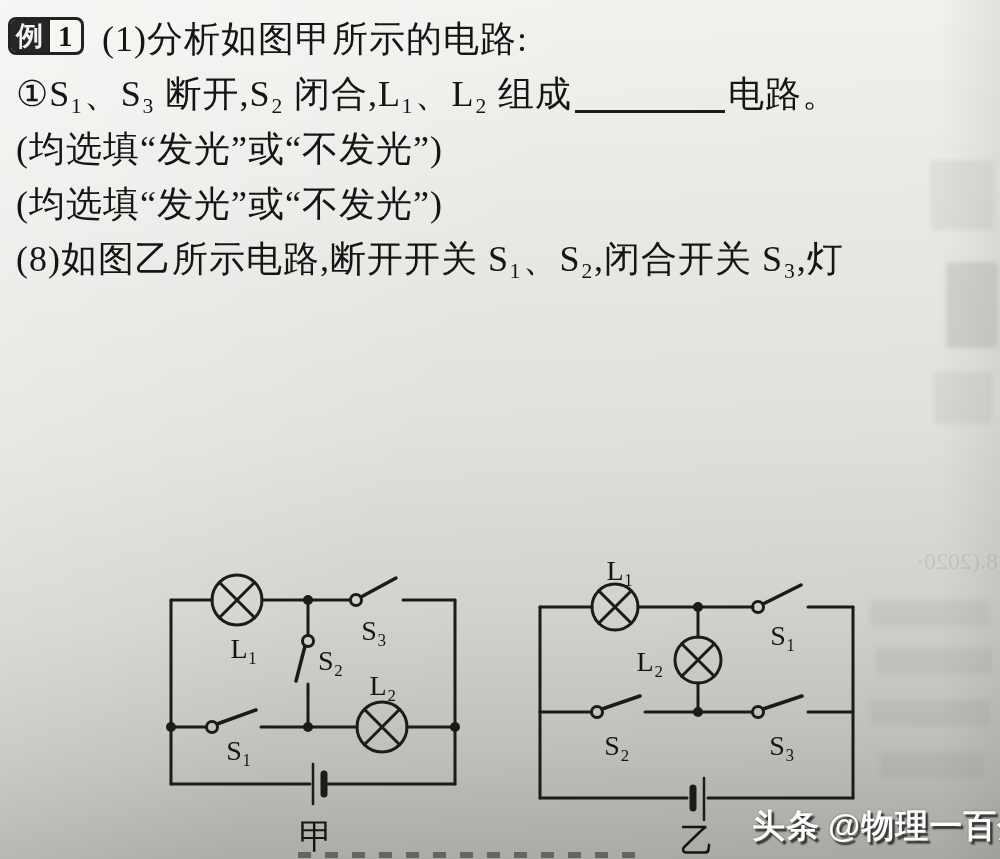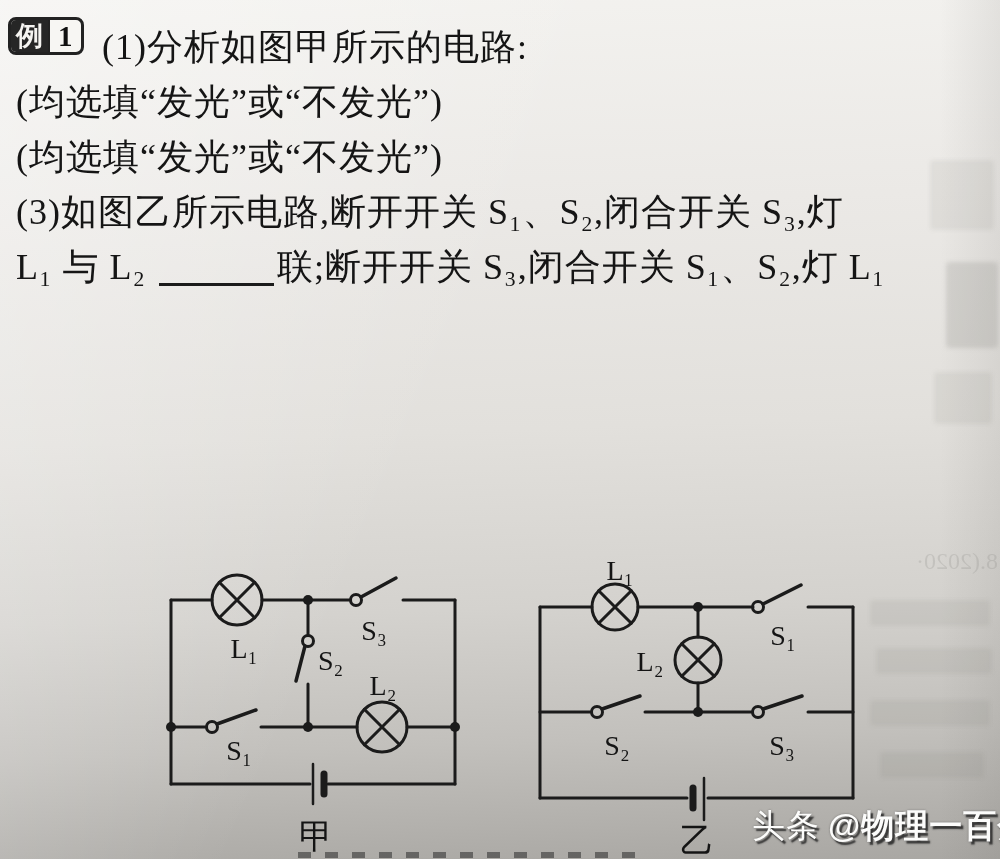--- a/index.html
+++ b/index.html
@@ -8,38 +8,38 @@
     background:linear-gradient(178deg,#f3f2ef 0%,#ebe9e6 25%,#e2e0dc 50%,#d4d2ce 70%,#c2c0bc 85%,#a9a7a3 100%);
     font-family:"Liberation Serif","DejaVu Serif",serif;
     color:#151515;
   }
   .sheen{position:absolute;inset:0;pointer-events:none;
     background:linear-gradient(115deg,rgba(255,255,255,.35) 0%,rgba(255,255,255,0) 45%),
                linear-gradient(270deg,rgba(90,88,84,.10) 0%,rgba(90,88,84,0) 6%);}
   
   .problem{position:absolute;left:16px;top:12px;right:10px;}
   .pline{height:55px;line-height:55px;white-space:nowrap;font-size:36px;letter-spacing:1px;}
-  .pline.with-badge{padding-left:86px;margin-top:8px;}
+  .pline.with-badge{padding-left:86px;}
   .seg{vertical-align:baseline;}
   .blank{display:inline-block;height:12px;border-bottom:3px solid #1b1b1b;vertical-align:-7px;margin:0 3px;}
   
   .badge{position:absolute;left:8px;top:17px;display:inline-flex;align-items:stretch;
     border:3px solid #222;border-radius:8px;overflow:hidden;height:38px;box-sizing:border-box;
     background:#f7f6f3;}
   .badge .b-left{background:#262626;color:#f5f4f1;font-size:27px;line-height:33px;padding:0 5px;font-weight:700;}
   .badge .b-right{color:#111;font-size:29px;line-height:32px;padding:0 8px;font-weight:700;border-left:2px solid #222;}
   
   svg text{font-family:"Liberation Serif","DejaVu Serif",serif;fill:#141414;}
   .circuit{position:absolute;}
   
   .watermark{position:absolute;left:752px;top:804px;white-space:nowrap;
     font-family:"Liberation Sans","DejaVu Sans",sans-serif;
     color:#fcfcfb;font-size:33px;letter-spacing:1px;
     text-shadow:2.5px 2.5px 1.5px rgba(40,40,40,.9),0 0 2px rgba(70,70,70,.6);}
-  .watermark .brand{font-weight:400;margin-right:8px;}
+  .watermark .brand{font-weight:700;margin-right:8px;}
   .watermark .handle{font-weight:600;}
   
   .bleed{position:absolute;pointer-events:none;}
   .bleed-text{transform:scaleX(-1);opacity:.20;color:#7d7c78;font-size:24px;filter:blur(.6px);
     font-family:"Liberation Serif","DejaVu Serif",serif;}
   .smudge{position:absolute;background:rgba(118,116,111,.10);border-radius:4px;filter:blur(2px);pointer-events:none;}
   .cut-strip{position:absolute;left:298px;top:852px;width:348px;height:6px;opacity:.55;pointer-events:none;
     background:repeating-linear-gradient(90deg,#2b2b2b 0 13px,transparent 13px 27px);}
 </style>
 </head>
@@ -58,24 +58,24 @@
 <div class="smudge" style="left:870px;top:700px;width:120px;height:26px;"></div>
 <div class="smudge" style="left:880px;top:752px;width:104px;height:26px;"></div>
 
 <div class="badge">
   <span class="b-left">例</span>
   <span class="b-right">1</span>
 </div>
 
 <div class="problem">
     <div class="pline with-badge"><span class="seg">(1)分析如图甲所示的电路:</span></div>
+    <div class="pline"><span class="seg">①S₁、S₃ 断开,S₂ 闭合,L₁、L₂ 组成</span><span class="blank" style="width: 150px;"></span><span class="seg">电路。</span></div>
     <div class="pline"><span class="seg">(均选填“发光”或“不发光”)</span></div>
     <div class="pline"><span class="seg">(均选填“发光”或“不发光”)</span></div>
-    <div class="pline"><span class="seg">(3)如图乙所示电路,断开开关 S₁、S₂,闭合开关 S₃,灯</span></div>
-    <div class="pline"><span class="seg">L₁ 与 L₂ </span><span class="blank" style="width: 115px;"></span><span class="seg">联;断开开关 S₃,闭合开关 S₁、S₂,灯 L₁</span></div>
+    <div class="pline"><span class="seg">(8)如图乙所示电路,断开开关 S₁、S₂,闭合开关 S₃,灯</span></div>
   </div>
 
 <svg class="circuit" style="left:150px;top:552px;" width="340" height="307" viewBox="0 0 340 307">
   <g stroke="#1b1b1b" stroke-width="3" fill="none" stroke-linecap="round">
 
     <path d="M21,48 V232"></path>
     <path d="M305,48 V232"></path>
 
     <path d="M21,48 H62"></path>
     <g>

